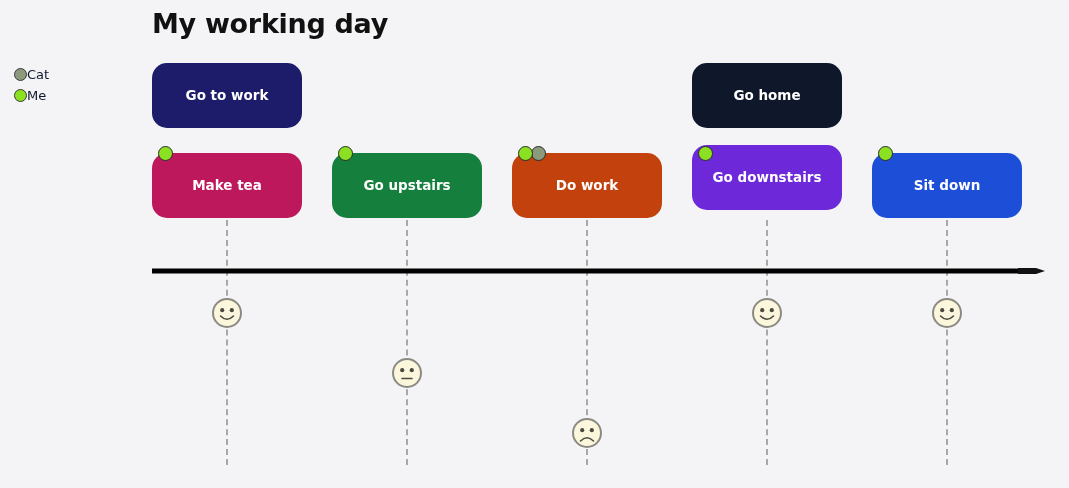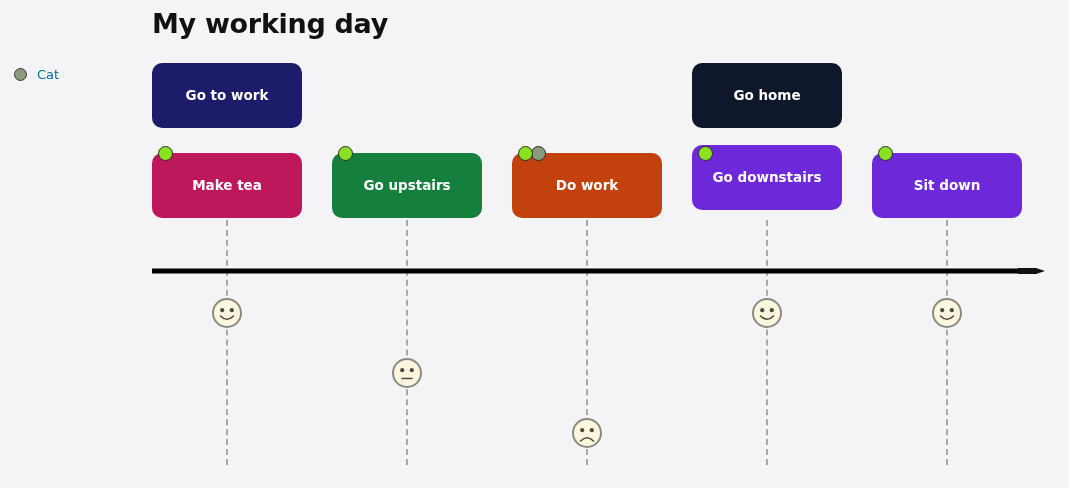--- a/index.html
+++ b/index.html
@@ -46,31 +46,30 @@
   }
   .legend-swatch {
     width: 13px;
     height: 13px;
     border-radius: 50%;
     border: 1px solid #3a3a3a;
     box-sizing: border-box;
     flex: 0 0 auto;
   }
   .legend-label {
-    margin-left: 10px;
     font-size: 13px;
-    color: #0369a1;
+    color: #0f172a;
   }
 
   
   .task-box {
     position: absolute;
     width: 150px;
     height: 65px;
-    border-radius: 10px;
+    border-radius: 15px;
     display: flex;
     align-items: center;
     justify-content: center;
     box-sizing: border-box;
   }
   .task-label {
     font-size: 13.5px;
     font-weight: bold;
     color: #ffffff;
     text-align: center;
@@ -120,20 +119,24 @@
 
 <div id="canvas">
 
   <div id="page-title">My working day</div>
 
   <div id="legend">
       <div class="legend-row">
         <span class="legend-swatch" style="background: rgb(138, 154, 123);"></span>
         <span class="legend-label">Cat</span>
       </div>
+      <div class="legend-row">
+        <span class="legend-swatch" style="background: rgb(140, 224, 34);"></span>
+        <span class="legend-label">Me</span>
+      </div>
     </div>
 
   <div id="tick-layer">
       <div class="tick-line" style="left: 226px;"></div>
       <div class="tick-line" style="left: 406px;"></div>
       <div class="tick-line" style="left: 586px;"></div>
       <div class="tick-line" style="left: 766px;"></div>
       <div class="tick-line" style="left: 946px;"></div>
     </div>
 
@@ -154,21 +157,21 @@
       <div class="actor-dot" style="left: 338px; top: 146px; background: rgb(140, 224, 34); z-index: 10;"></div>
       <div class="task-box" style="left: 512px; top: 153px; background: #c2410c;">
         <div class="task-label">Do work</div>
       </div>
       <div class="actor-dot" style="left: 518px; top: 146px; background: rgb(140, 224, 34); z-index: 10;"></div>
       <div class="actor-dot" style="left: 531px; top: 146px; background: rgb(138, 154, 123); z-index: 9;"></div>
       <div class="task-box" style="left: 692px; top: 145px; background: #6d28d9; align-items: center;">
         <div class="task-label">Go downstairs</div>
       </div>
       <div class="actor-dot" style="left: 698px; top: 146px; background: rgb(140, 224, 34); z-index: 10;"></div>
-      <div class="task-box" style="left: 872px; top: 153px; background: #6d28d9;">
+      <div class="task-box" style="left: 872px; top: 153px; background: #1d4ed8;">
         <div class="task-label">Sit down</div>
       </div>
       <div class="actor-dot" style="left: 878px; top: 146px; background: rgb(140, 224, 34); z-index: 10;"></div>
     </div>
 
   <svg id="timeline-axis" viewBox="0 0 893 6" preserveAspectRatio="none" xmlns="http://www.w3.org/2000/svg">
     <line x1="0" y1="3" x2="875" y2="3" stroke="#000000" stroke-width="5"></line>
     <polygon points="866,-6 893,3 866,12" fill="#111111"></polygon>
   </svg>
 

